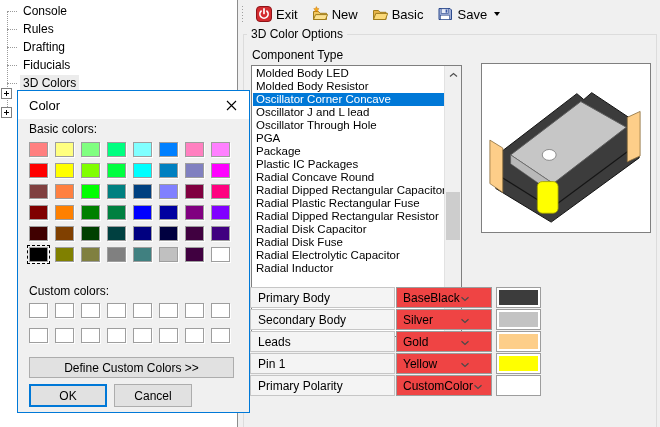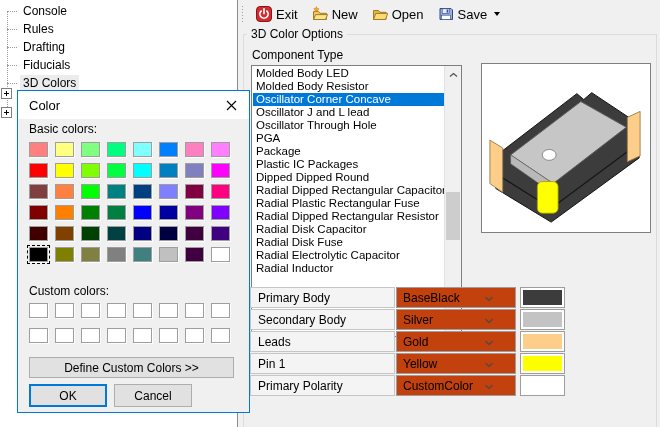--- a/index.html
+++ b/index.html
@@ -46,21 +46,21 @@
   .scrollbar { position:absolute; top:0; right:0; bottom:0; width:17px; background:#f0f0f0; border-left:1px solid #e2e2e2; }
   .sb-btn { position:absolute; left:0; right:0; height:16px; display:flex; align-items:center; justify-content:center; }
   .sb-btn.up { top:1px; } .sb-btn.down { bottom:1px; }
   .sb-thumb { position:absolute; left:1px; right:1px; top:126px; height:48px; background:#cdcdcd; }
 
   .preview-box { position:absolute; left:243px; top:63px; width:170px; height:170px; background:#fff; border:1px solid #7f7f7f; }
 
   .assign-rows { position:absolute; left:12px; top:287px; }
   .assign-row { display:flex; height:21px; margin-bottom:1px; }
   .assign-label { width:145px; background:#f4f4f4; border:1px solid #c6c6c6; display:flex; align-items:center; padding-left:7px; margin-right:1px; }
-  .assign-select { width:120px; background:#c2410c; border:1px solid #9d9d9d; display:flex; align-items:center; justify-content:space-between; padding:0 21px 0 6px; margin-right:4px; cursor:default; }
+  .assign-select { width:96px; background:#ef4444; border:1px solid #9d9d9d; display:flex; align-items:center; justify-content:space-between; padding:0 21px 0 6px; margin-right:4px; cursor:default; }
   .assign-swatch { width:45px; border:1px solid #9d9d9d; background:#fff; padding:2px; }
   .assign-swatch-inner { width:100%; height:100%; }
 
   
   .color-dialog { position:absolute; left:17px; top:90px; width:233px; height:323px; background:#f0f0f0; border:1.5px solid #0079d8; z-index:10; }
   .dialog-titlebar { height:28px; background:#fff; display:flex; align-items:center; }
   .dialog-title { font-size:13px; margin-left:11px; }
   .dialog-close { margin-left:auto; width:36px; height:28px; display:flex; align-items:center; justify-content:center; cursor:default; }
   .dlg-label { position:absolute; left:11px; }
   .lbl-basic { top:31px; } .lbl-custom { top:193px; }
@@ -134,21 +134,21 @@
             </span>
             <span>New</span>
           </div>
           <div class="tb-btn">
             <span class="tb-icon">
               <svg width="16" height="16" viewBox="0 0 16 16">
                 <path d="M1.5 4.5 h5 l1.5 1.8 h6 v7.2 h-12.5 z" fill="#e7b54a" stroke="#a07d1c"></path>
                 <path d="M1.5 13.5 L3.8 7.4 h11.9 l-2.2 6.1 z" fill="#fbd978" stroke="#a07d1c"></path>
               </svg>
             </span>
-            <span>Open</span>
+            <span>Basic</span>
           </div>
           <div class="tb-btn">
             <span class="tb-icon">
               <svg width="16" height="16" viewBox="0 0 16 16">
                 <path d="M2 2.5 h11 l1.5 1.5 v9.5 h-12.5 z" fill="#9eadd6" stroke="#2c4a8c"></path>
                 <rect x="4.2" y="2.8" width="7" height="4.6" fill="#e8edf8" stroke="#2c4a8c" stroke-width="0.6"></rect>
                 <rect x="8.6" y="3.5" width="1.7" height="3.2" fill="#3a57a7"></rect>
                 <rect x="3.6" y="9.2" width="8.8" height="4.3" fill="#fff" stroke="#2c4a8c" stroke-width="0.6"></rect>
               </svg>
             </span>
@@ -166,21 +166,21 @@
     <div class="listbox">
       <div class="list-items" id="component-list">
           <div class="list-item">Molded Body LED</div>
           <div class="list-item">Molded Body Resistor</div>
           <div class="list-item selected">Oscillator Corner Concave</div>
           <div class="list-item">Oscillator J and L lead</div>
           <div class="list-item">Oscillator Through Hole</div>
           <div class="list-item">PGA</div>
           <div class="list-item">Package</div>
           <div class="list-item">Plastic IC Packages</div>
-          <div class="list-item">Dipped Dipped Round</div>
+          <div class="list-item">Radial Concave Round</div>
           <div class="list-item">Radial Dipped Rectangular Capacitor</div>
           <div class="list-item">Radial Plastic Rectangular Fuse</div>
           <div class="list-item">Radial Dipped Rectangular Resistor</div>
           <div class="list-item">Radial Disk Capacitor</div>
           <div class="list-item">Radial Disk Fuse</div>
           <div class="list-item">Radial Electrolytic Capacitor</div>
           <div class="list-item">Radial Inductor</div>
         </div>
       <div class="scrollbar">
         <div class="sb-btn up">

